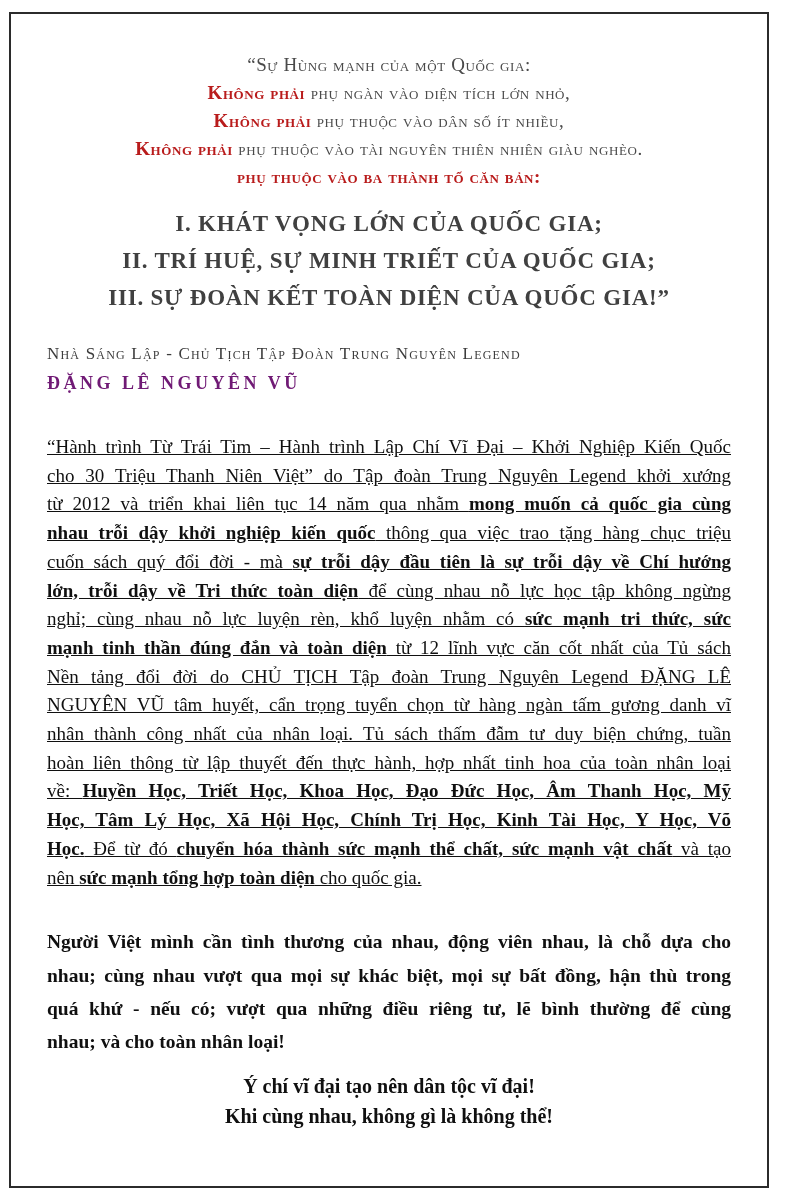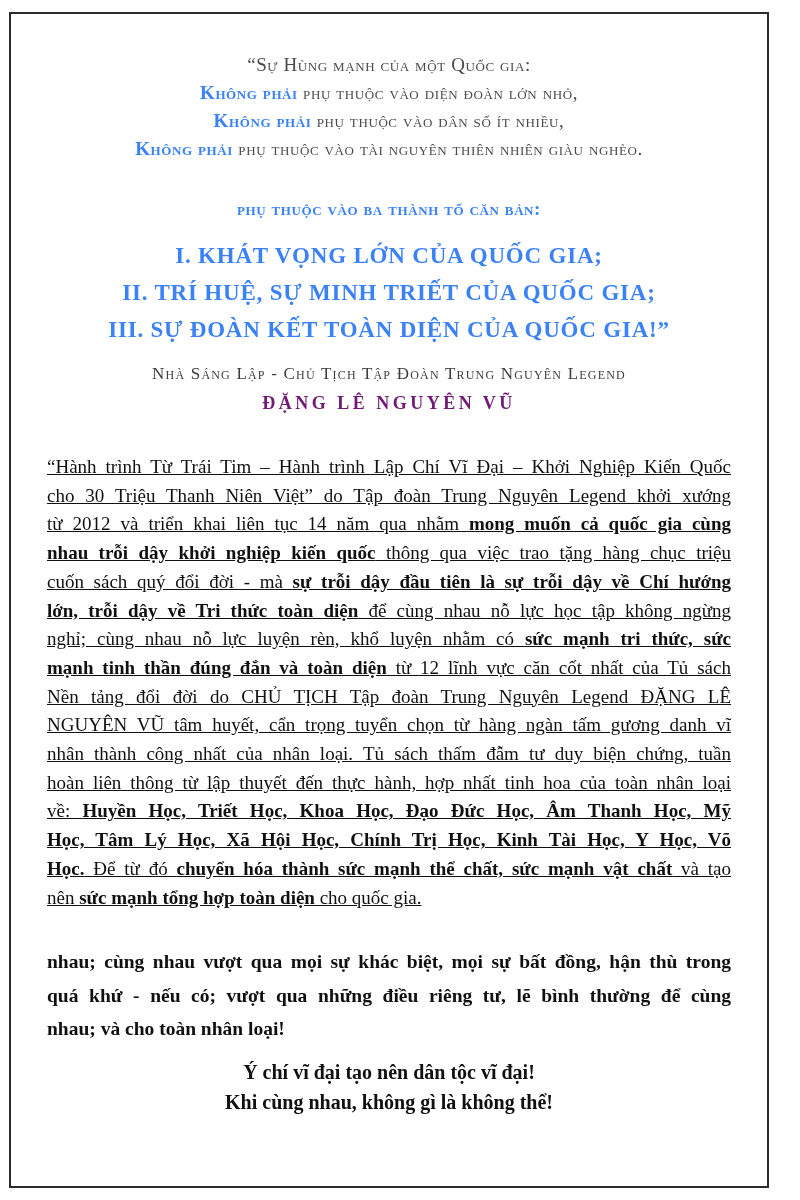--- a/index.html
+++ b/index.html
@@ -28,33 +28,33 @@
   
   .quote {
     padding-top: 27px;
     text-align: center;
     font-variant: small-caps;
     font-size: 19px;
     line-height: 28px;
     letter-spacing: 0.6px;
     color: #4a4a4a;
   }
-  .q-bold { font-weight: bold; color: #3b82f6; margin-top: 32px; }
+  .q-bold { font-weight: bold; color: #b91c1c; }
   
   .pillars {
     margin-top: 14px;
     text-align: center;
     font-weight: bold;
     font-size: 23px;
     line-height: 37px;
     letter-spacing: 0.8px;
-    color: #3b82f6;
+    color: #404040;
   }
   
-  .attribution { margin-top: 14px; text-align: center; }
+  .attribution { margin-top: 26px; text-align: left; }
   .attr-role {
     font-variant: small-caps;
     font-size: 17px;
     line-height: 24px;
     letter-spacing: 1.2px;
     color: #3c3c3c;
   }
   .attr-name {
     margin-top: 4px;
     font-weight: bold;
@@ -81,21 +81,21 @@
   }
 </style>
 </head>
 <body>
 
 <div class="frame">
 
   <section class="quote">
     <div class="q-line">“Sự Hùng mạnh của một Quốc gia:</div>
     <div class="q-line">
-      <span class="q-bold">Không phải</span><span> phụ thuộc vào diện đoàn lớn nhỏ,</span>
+      <span class="q-bold">Không phải</span><span> phụ ngàn vào diện tích lớn nhỏ,</span>
     </div>
     <div class="q-line">
       <span class="q-bold">Không phải</span><span> phụ thuộc vào dân số ít nhiều,</span>
     </div>
     <div class="q-line">
       <span class="q-bold">Không phải</span><span> phụ thuộc vào tài nguyên thiên nhiên giàu nghèo.</span>
     </div>
     <div class="q-line q-bold">phụ thuộc vào ba thành tố căn bản:</div>
   </section>
 
@@ -123,20 +123,21 @@
       <div class="tline"><span>NGUYÊN VŨ tâm huyết, cẩn trọng tuyển chọn từ hàng ngàn tấm gương danh vĩ</span></div>
       <div class="tline"><span>nhân thành công nhất của nhân loại. Tủ sách thấm đẫm tư duy biện chứng, tuần</span></div>
       <div class="tline"><span>hoàn liên thông từ lập thuyết đến thực hành, hợp nhất tinh hoa của toàn nhân loại</span></div>
       <div class="tline"><span>về: </span><span class="b">Huyền Học, Triết Học, Khoa Học, Đạo Đức Học, Âm Thanh Học, Mỹ</span></div>
       <div class="tline"><span class="b">Học, Tâm Lý Học, Xã Hội Học, Chính Trị Học, Kinh Tài Học, Y Học, Võ</span></div>
       <div class="tline"><span class="b">Học.</span><span> Để từ đó </span><span class="b">chuyển hóa thành sức mạnh thể chất, sức mạnh vật chất</span><span> và tạo</span></div>
       <div class="tline"><span>nên </span><span class="b">sức mạnh tổng hợp toàn diện</span><span> cho quốc gia.</span></div>
     </section>
 
   <section class="bodytext para2">
+      <div class="tline"><span class="b">Người Việt mình cần tình thương của nhau, động viên nhau, là chỗ dựa cho</span></div>
       <div class="tline"><span class="b">nhau; cùng nhau vượt qua mọi sự khác biệt, mọi sự bất đồng, hận thù trong</span></div>
       <div class="tline"><span class="b">quá khứ - nếu có; vượt qua những điều riêng tư, lẽ bình thường để cùng</span></div>
       <div class="tline"><span class="b">nhau; và cho toàn nhân loại!</span></div>
     </section>
 
   <section class="closing">
     <div>Ý chí vĩ đại tạo nên dân tộc vĩ đại!</div>
     <div>Khi cùng nhau, không gì là không thể!</div>
   </section>
 

